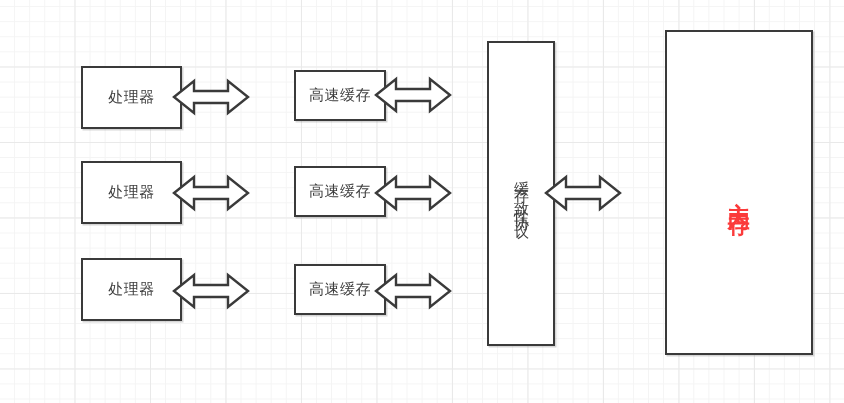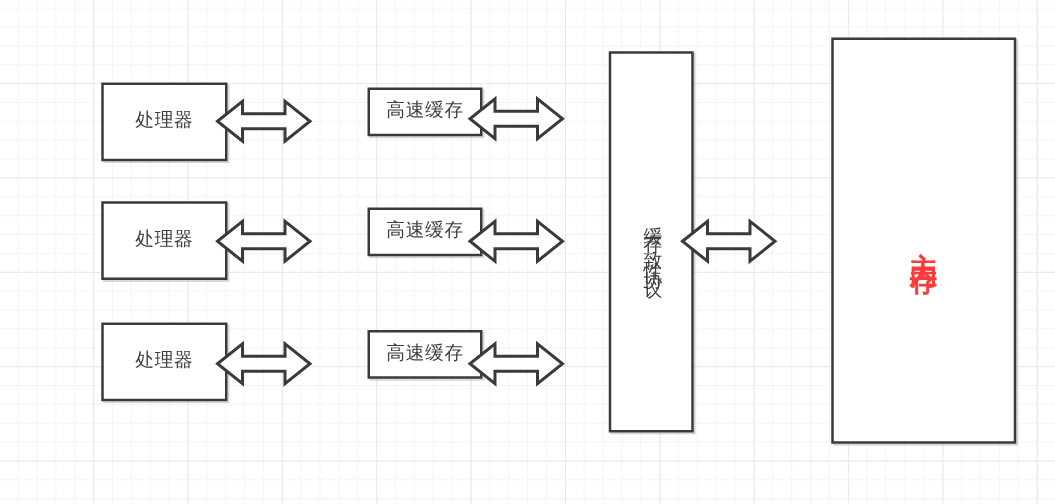--- a/index.html
+++ b/index.html
@@ -46,21 +46,21 @@
   }
   .node .label {
     color: #3d3d3d;
     font-size: 15px;
     line-height: 1.25;
     letter-spacing: 0.5px;
     white-space: nowrap;
   }
 
   .node.proc { width: 101px; height: 63px; }
-  .node.cache { width: 92px; height: 39px; }
+  .node.cache { width: 92px; height: 51px; }
 
   .node.protocol {
     left: 460px; top: 41px;
     width: 68px; height: 305px;
   }
   .node.protocol .label {
     writing-mode: vertical-rl;
     text-orientation: upright;
     letter-spacing: 7px;
     font-size: 15px;

